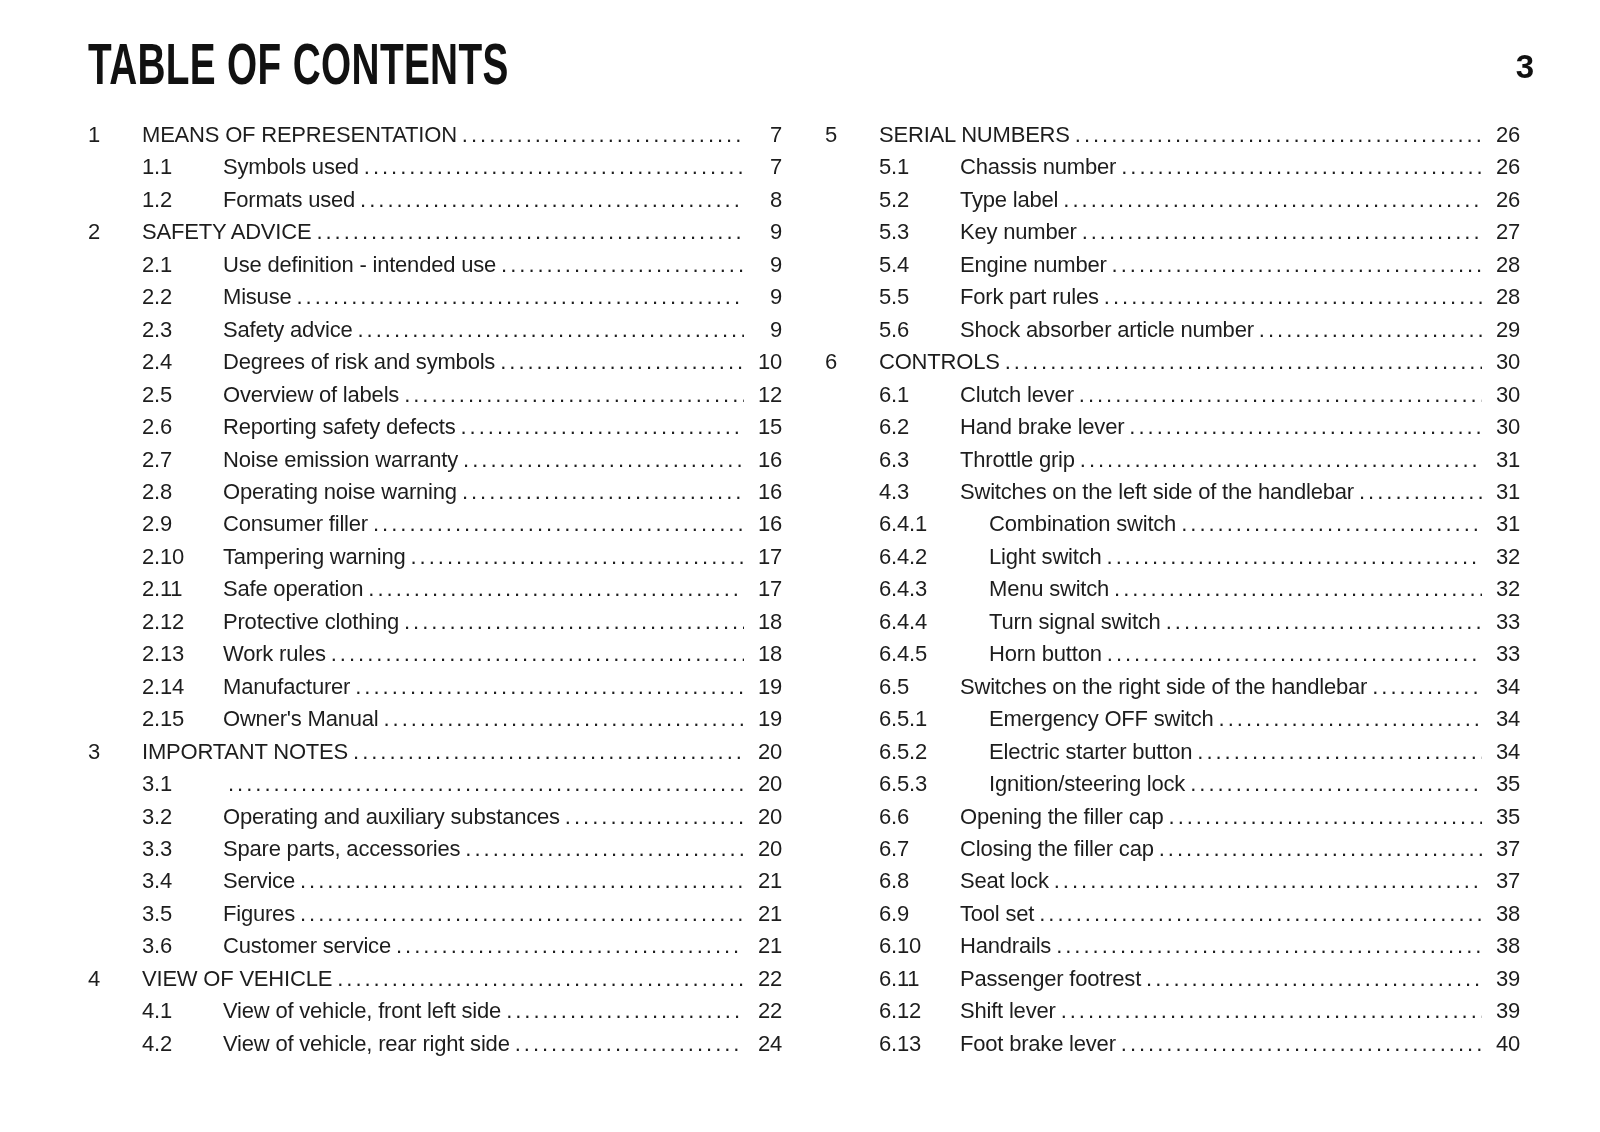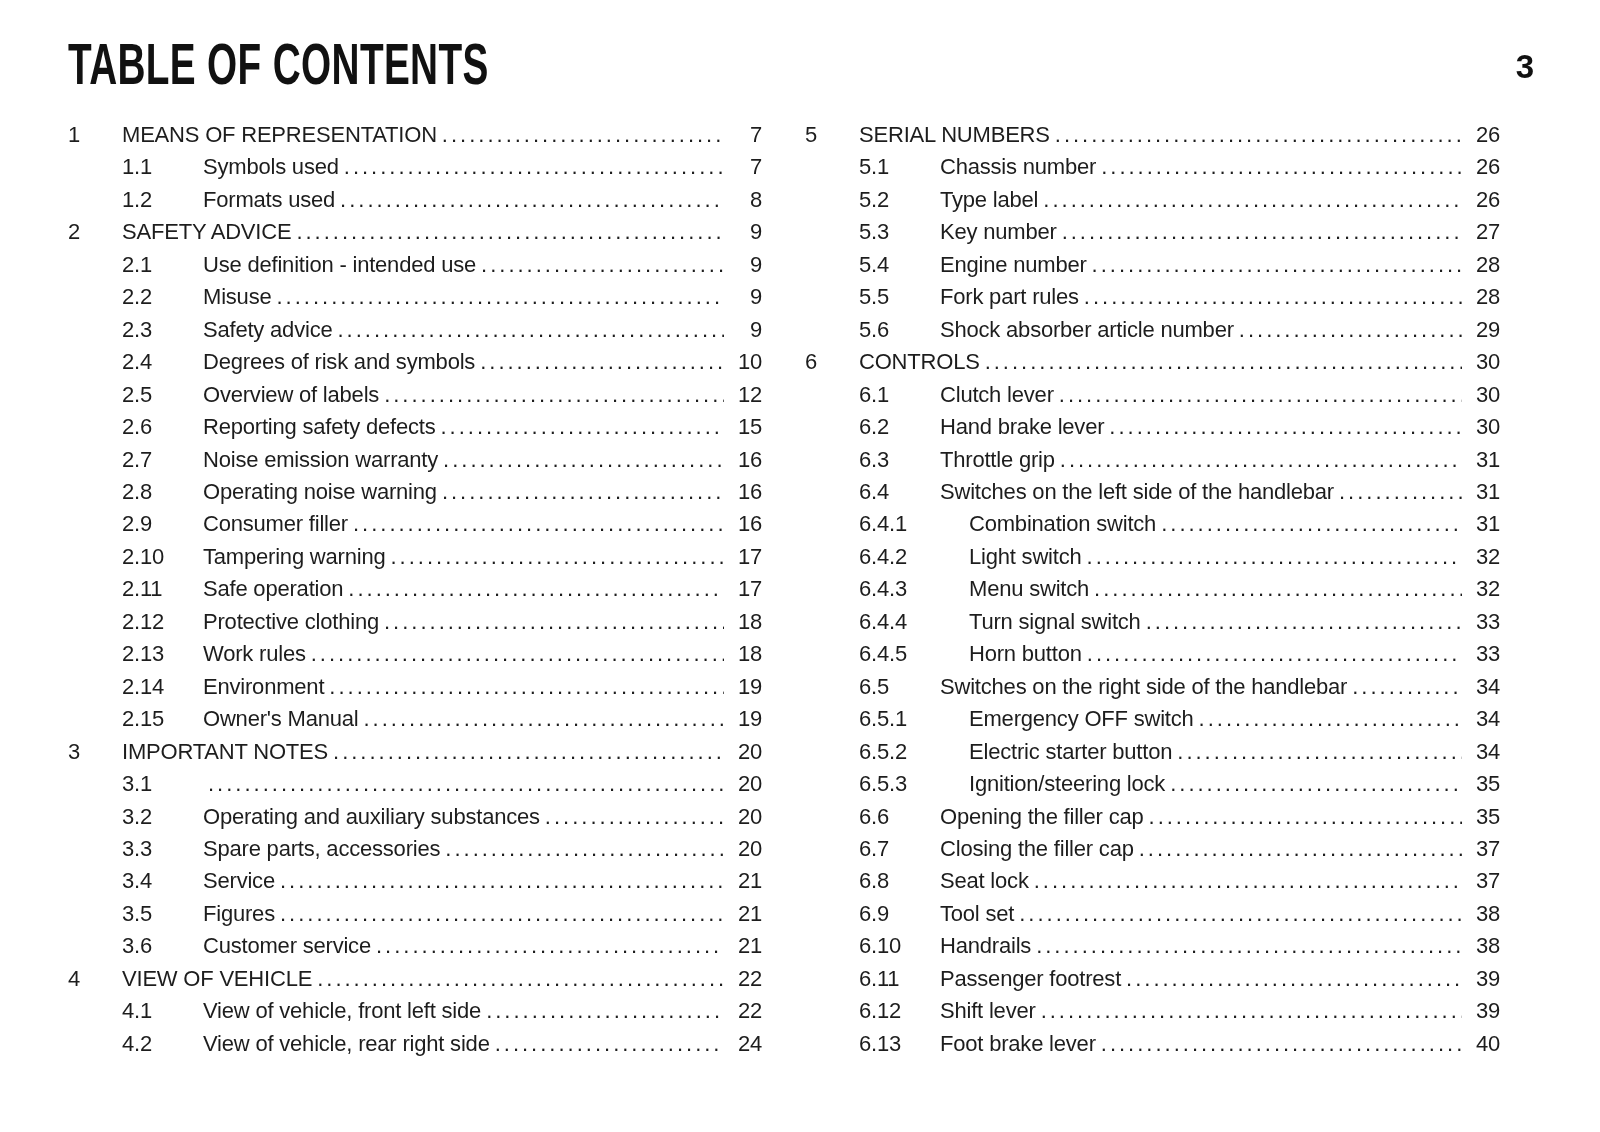--- a/index.html
+++ b/index.html
@@ -6,21 +6,21 @@
   html, body {
     width: 1600px; height: 1132px;
     background: #ffffff;
     font-family: "Liberation Sans", "DejaVu Sans", sans-serif;
     color: #1d1d1d;
     overflow: hidden;
   }
   .page {
     position: relative;
     width: 1600px; height: 1132px;
-    padding: 36px 64px 0 68px;
+    padding: 36px 64px 0 88px;
   }
   .page-title {
     font-size: 57px;
     font-weight: 700;
     line-height: 56px;
     letter-spacing: 0.5px;
     transform: scaleX(0.68);
     transform-origin: 0 50%;
     white-space: nowrap;
     color: #111111;
@@ -181,21 +181,21 @@
           <span class="pnum">18</span>
         </div>
         <div class="row level-2">
           <span class="num">2.13</span>
           <span class="title">Work rules</span>
           <span class="leader"></span>
           <span class="pnum">18</span>
         </div>
         <div class="row level-2">
           <span class="num">2.14</span>
-          <span class="title">Environment</span>
+          <span class="title">Manufacturer</span>
           <span class="leader"></span>
           <span class="pnum">19</span>
         </div>
         <div class="row level-2">
           <span class="num">2.15</span>
           <span class="title">Owner's Manual</span>
           <span class="leader"></span>
           <span class="pnum">19</span>
         </div>
         <div class="row level-1">
@@ -320,21 +320,21 @@
           <span class="leader"></span>
           <span class="pnum">30</span>
         </div>
         <div class="row level-2">
           <span class="num">6.3</span>
           <span class="title">Throttle grip</span>
           <span class="leader"></span>
           <span class="pnum">31</span>
         </div>
         <div class="row level-2">
-          <span class="num">6.4</span>
+          <span class="num">4.3</span>
           <span class="title">Switches on the left side of the handlebar</span>
           <span class="leader"></span>
           <span class="pnum">31</span>
         </div>
         <div class="row level-3">
           <span class="num">6.4.1</span>
           <span class="title">Combination switch</span>
           <span class="leader"></span>
           <span class="pnum">31</span>
         </div>

